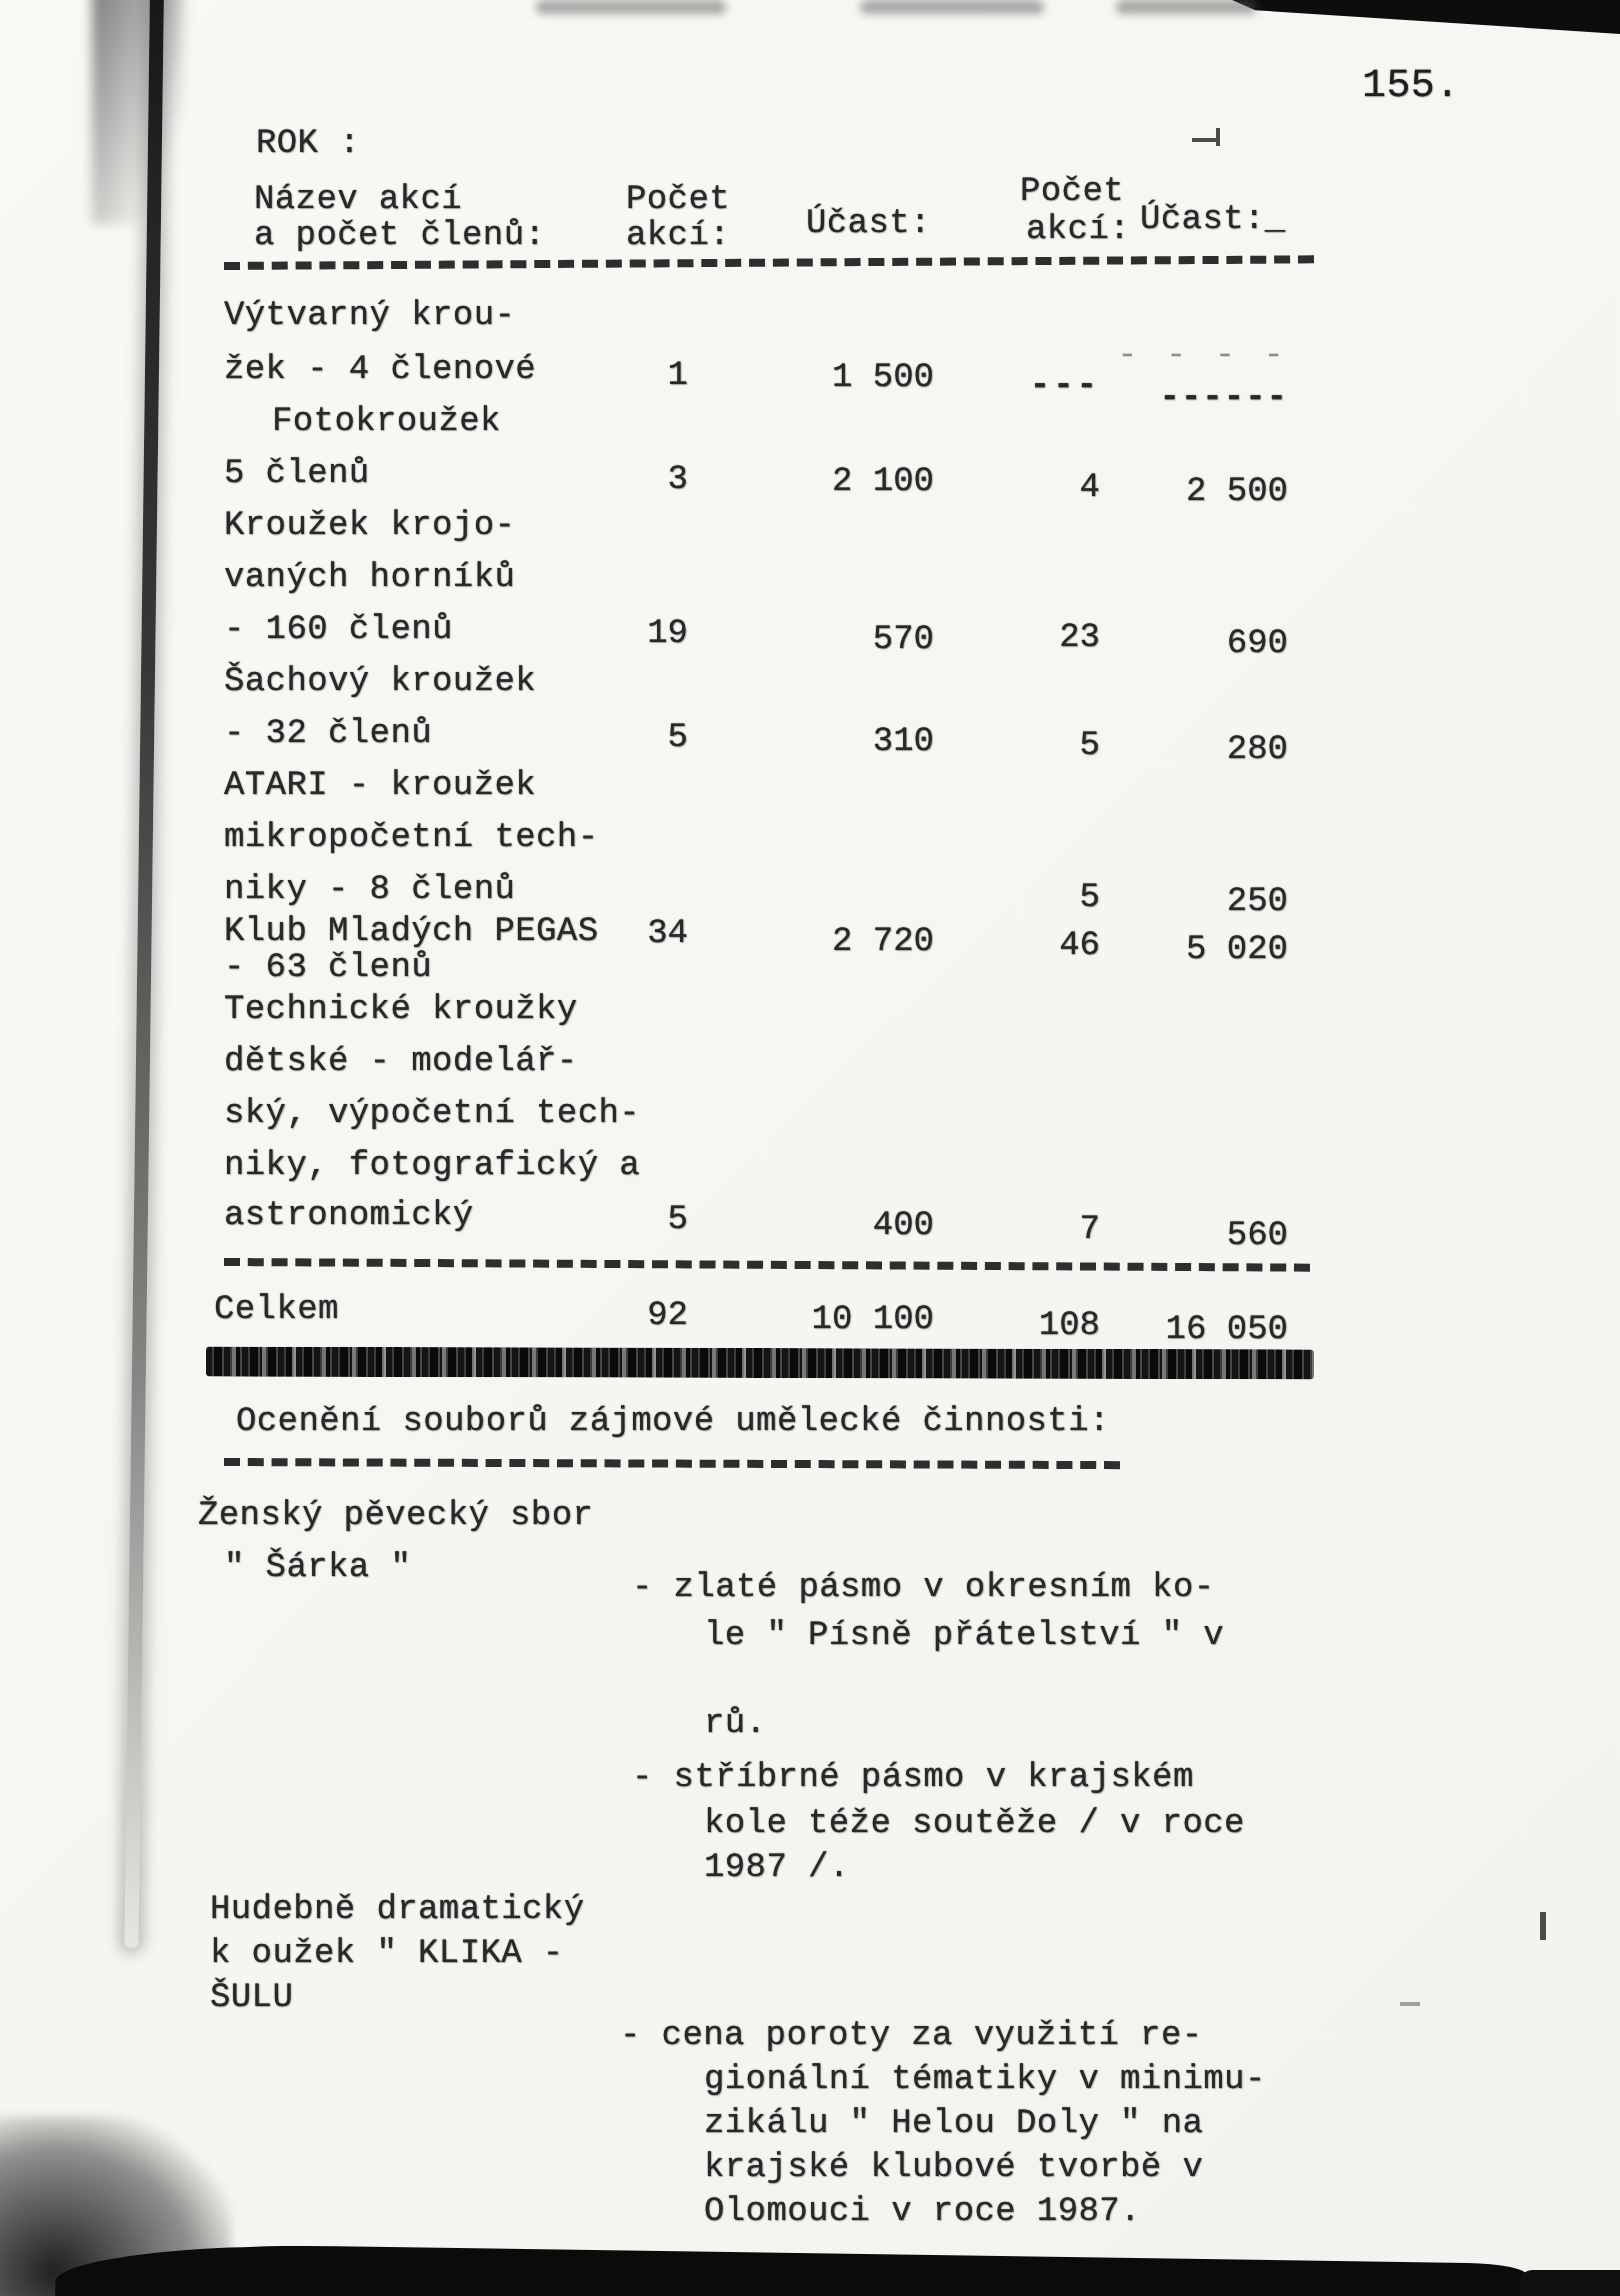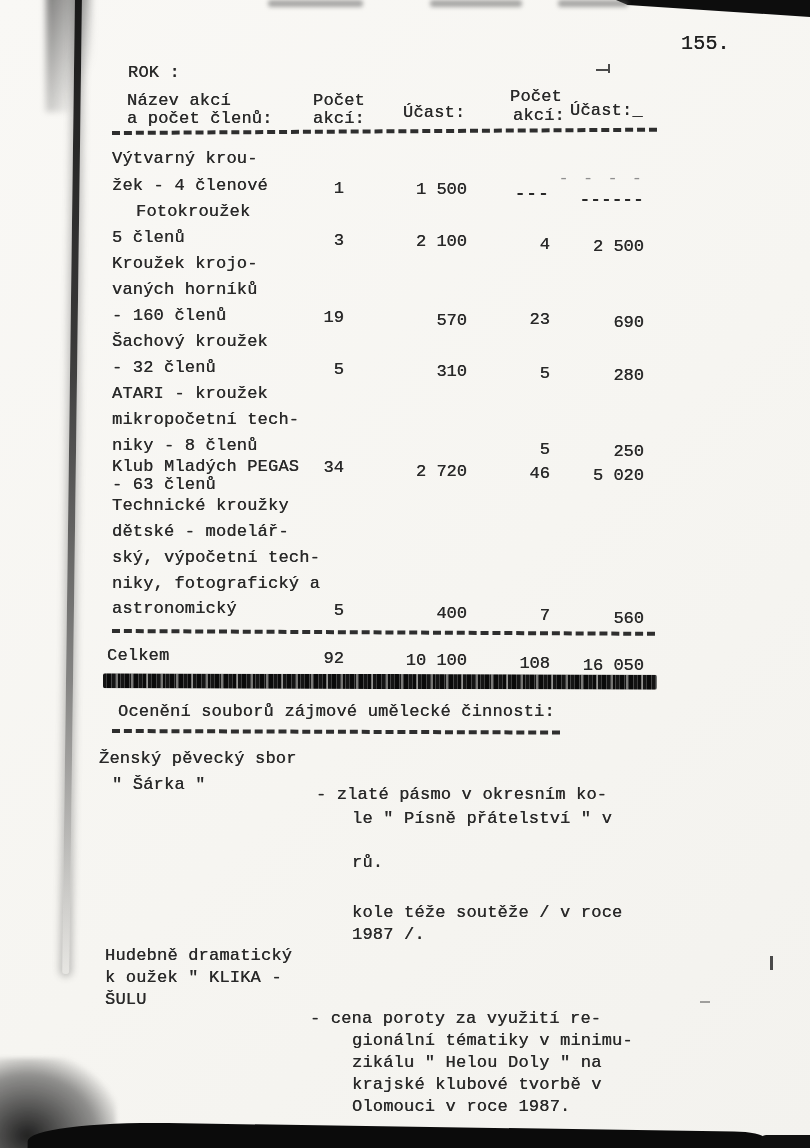--- a/index.html
+++ b/index.html
@@ -184,20 +184,21 @@
   <div class="line" style="left:118px;top:703px;">Ocenění souborů zájmové umělecké činnosti:</div>
   <div class="sep" style="left:112px;top:729px;width:448px;transform:rotate(0.2deg);"></div>
 
   <div class="line" style="left:99px;top:750px;">Ženský pěvecký sbor</div>
   <div class="line" style="left:112px;top:776px;">" Šárka "</div>
 
   <div class="line" style="left:316px;top:786px;">- zlaté pásmo v okresním ko-</div>
   <div class="line" style="left:352px;top:810px;">le " Písně přátelství " v</div>
   <div class="line" style="left:352px;top:854px;">rů.</div>
 
+  <div class="line" style="left:316px;top:881px;">- stříbrné pásmo v krajském</div>
   <div class="line" style="left:352px;top:904px;">kole téže soutěže / v roce</div>
   <div class="line" style="left:352px;top:926px;">1987 /.</div>
 
   <div class="line" style="left:105px;top:947px;">Hudebně dramatický</div>
   <div class="line" style="left:105px;top:969px;">k oužek " KLIKA -</div>
   <div class="line" style="left:105px;top:991px;">ŠULU</div>
 
   <div class="line" style="left:310px;top:1010px;">- cena poroty za využití re-</div>
   <div class="line" style="left:352px;top:1032px;">gionální tématiky v minimu-</div>
   <div class="line" style="left:352px;top:1054px;">zikálu " Helou Doly " na</div>

